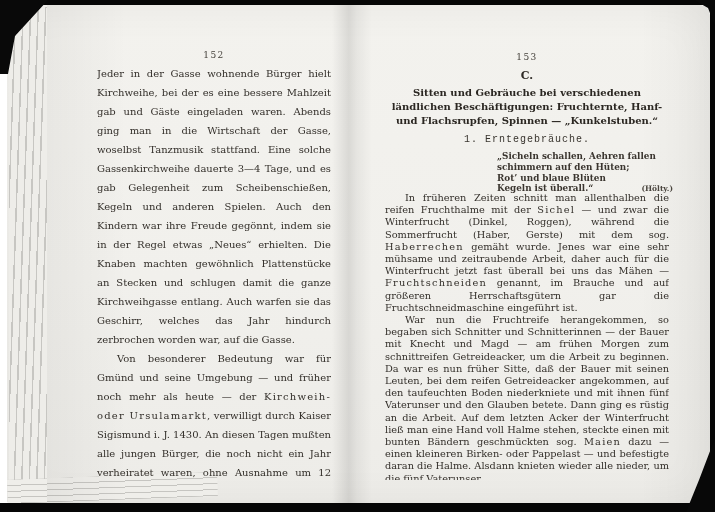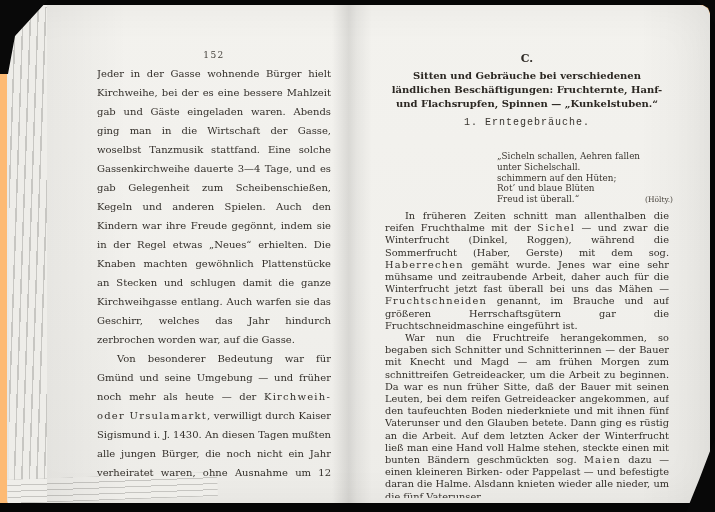--- a/index.html
+++ b/index.html
@@ -1,17 +1,17 @@
 <!DOCTYPE html>
 <html><head>
 <meta charset="utf-8">
 <style>
   html,body{margin:0;padding:0;}
   body{width:715px;height:512px;background:#060606;font-family:"DejaVu Serif", serif;}
-  .photo{position:relative;width:715px;height:512px;overflow:hidden;background:#fdba74;}
+  .photo{position:relative;width:715px;height:512px;overflow:hidden;background:#ffffff;}
 
   
   .spread{position:absolute;left:7px;top:5px;width:703px;height:499px;
     background:linear-gradient(180deg,#f3f2ee 0%,#f1f0ec 55%,#edecE8 100%);
     border-radius:4px 10px 11px 4px;
     box-shadow:inset 0 0 45px rgba(0,0,0,0.05);z-index:1;}
 
   
   .edges-left{position:absolute;left:9px;top:7px;width:38px;height:492px;
     background:repeating-linear-gradient(92deg,#eeede9 0px 6px,#c7c6c2 6px 7.5px);
@@ -50,26 +50,26 @@
   .para{margin:0;}
   .para.indent{text-indent:20px;}
   .sperr{letter-spacing:1.2px;}
 
   .righthead{left:382px;top:52px;width:290px;text-align:center;}
   .rightnum{margin-bottom:7px;}
   .section-letter{font-size:11px;font-weight:bold;margin-bottom:4px;color:#2e2a25;}
   .chapter-title{font-size:10px;font-weight:bold;line-height:14px;margin:0 0 6px 0;color:#2b2722;}
   .subsection{font-size:10px;letter-spacing:1px;color:#38342e;font-family:Liberation Mono, monospace;}
 
-  .poem{left:497px;top:151px;width:176px;font-size:8.8px;line-height:10.8px;color:#3a352f;}
+  .poem{left:497px;top:151px;width:176px;font-size:8.8px;line-height:10.8px;color:#3a352f;font-weight:bold;}
   .poem-line{white-space:nowrap;}
   .poem-last{display:flex;justify-content:space-between;align-items:baseline;}
   .poem-attr{font-size:7.5px;color:#4a453e;text-align:center;}
 
-  .rightbody{left:385px;top:210px;width:284px;height:288px;overflow:hidden;
+  .rightbody{left:385px;top:192px;width:284px;height:288px;overflow:hidden;
     font-size:9.8px;line-height:12.2px;text-align:justify;}
 </style>
 </head>
 <body>
 
 <div class="photo">
   <div class="spread"></div>
 
   <div class="edges-left"></div>
   <div class="edges-bl"></div>
@@ -77,34 +77,34 @@
   <div class="page-shade-left"></div>
   <div class="page-shade-right"></div>
 
   <div class="txt pagenum leftnum">152</div>
   <div class="txt leftbody">
       <p class="para"><span>Jeder in der Gasse wohnende Bürger hielt Kirchweihe, bei der es eine bessere Mahlzeit gab und Gäste eingeladen waren. Abends ging man in die Wirtschaft der Gasse, woselbst Tanzmusik stattfand. Eine solche Gassenkirchweihe dauerte 3—4 Tage, und es gab Gelegenheit zum Scheibenschießen, Kegeln und anderen Spielen. Auch den Kindern war ihre Freude gegönnt, indem sie in der Regel etwas „Neues“ erhielten. Die Knaben machten gewöhnlich Plattenstücke an Stecken und schlugen damit die ganze Kirchweihgasse entlang. Auch warfen sie das Geschirr, welches das Jahr hindurch zerbrochen worden war, auf die Gasse.</span></p>
       <p class="para indent"><span>Von besonderer Bedeutung war für Gmünd und seine Umgebung — und früher noch mehr als heute — der </span><span class="sperr">Kirchweih- oder Ursulamarkt</span><span>, verwilligt durch Kaiser Sigismund i. J. 1430. An diesen Tagen mußten alle jungen Bürger, die noch nicht ein Jahr verheiratet waren, ohne Ausnahme um 12 Uhr auf das Zunfthaus kommen. Sie erschienen in ihren besten Kleidern mit Degen und einer Partisane (eine Art Lanze mit Beil). Dann ging der Zug unter Anführung eines Kanzlisten von da aufs Rathaus, von hier aus auf die „Gräth“ und hernach den Markt hinunter und so wieder nach Hause. Am Mittwoch erhielt jeder auf Kosten der Stadt in einem Wirtshaus eine halbe Maß Wein, ein Paar Bratwürste und einen Wecken. (Nach Grimm.)</span></p>
     </div>
 
   <div class="txt righthead">
+    <div class="pagenum rightnum">153</div>
     <div class="section-letter">C.</div>
     <h1 class="chapter-title">Sitten und Gebräuche bei verschiedenen ländlichen Beschäftigungen: Fruchternte, Hanf- und Flachsrupfen, Spinnen — „Kunkelstuben.“</h1>
     <div class="subsection">1. Erntegebräuche.</div>
   </div>
 
   <div class="txt poem">
     <div>
         <div class="poem-line">„Sicheln schallen, Aehren fallen</div>
-        <div class="poem-line">unter Sichelschall.</div>
         <div class="poem-line">schimmern auf den Hüten;</div>
         <div class="poem-line">Rot’ und blaue Blüten</div>
       </div>
     <div class="poem-last">
-      <span class="poem-line">Freud ist überall.“</span>
+      <span class="poem-line">Kegeln ist überall.“</span>
       <span class="poem-attr">(Hölty.)</span>
     </div>
   </div>
 
   <div class="txt rightbody">
       <p class="para indent"><span>In früheren Zeiten schnitt man allenthalben die reifen Fruchthalme mit der </span><span class="sperr">Sichel</span><span> — und zwar die Winterfrucht (Dinkel, Roggen), während die Sommerfrucht (Haber, Gerste) mit dem sog. </span><span class="sperr">Haberrechen</span><span> gemäht wurde. Jenes war eine sehr mühsame und zeitraubende Arbeit, daher auch für die Winterfrucht jetzt fast überall bei uns das Mähen — </span><span class="sperr">Fruchtschneiden</span><span> genannt, im Brauche und auf größeren Herrschaftsgütern gar die Fruchtschneidmaschine eingeführt ist.</span></p>
       <p class="para indent"><span>War nun die Fruchtreife herangekommen, so begaben sich Schnitter und Schnitterinnen — der Bauer mit Knecht und Magd — am frühen Morgen zum schnittreifen Getreideacker, um die Arbeit zu beginnen. Da war es nun früher Sitte, daß der Bauer mit seinen Leuten, bei dem reifen Getreideacker angekommen, auf den taufeuchten Boden niederkniete und mit ihnen fünf Vaterunser und den Glauben betete. Dann ging es rüstig an die Arbeit. Auf dem letzten Acker der Winterfrucht ließ man eine Hand voll Halme stehen, steckte einen mit bunten Bändern geschmückten sog. </span><span class="sperr">Maien</span><span> dazu — einen kleineren Birken- oder Pappelast — und befestigte daran die Halme. Alsdann knieten wieder alle nieder, um die fünf Vaterunser</span></p>
     </div>
 
   <div class="strip-top"></div>

